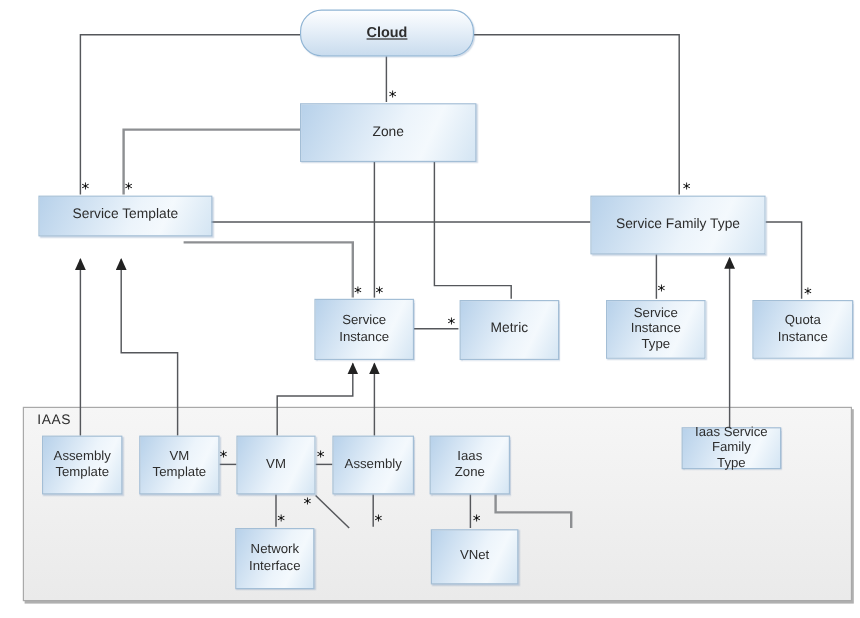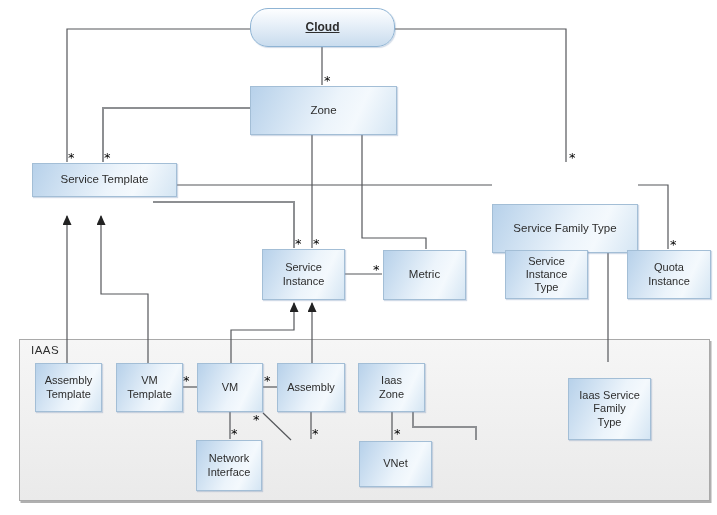--- a/index.html
+++ b/index.html
@@ -101,21 +101,21 @@
   <div id="node-layer">
       <div class="node stadium bold lg" style="left: 250px; top: 8px; width: 145px; height: 39px;">
         <span class="node-label">Cloud</span>
       </div>
       <div class="node lg" style="left: 250px; top: 86px; width: 147px; height: 49px;">
         <span class="node-label">Zone</span>
       </div>
       <div class="node lg" style="left: 8px; top: 163px; width: 145px; height: 34px; margin-left: 24px;">
         <span class="node-label">Service Template</span>
       </div>
-      <div class="node lg" style="left: 492px; top: 163px; width: 146px; height: 49px; margin-top: 41px;">
+      <div class="node lg" style="left: 492px; top: 163px; width: 146px; height: 49px;">
         <span class="node-label">Service Family Type</span>
       </div>
       <div class="node" style="left: 262px; top: 249px; width: 83px; height: 51px;">
         <span class="node-label">Service
 Instance</span>
       </div>
       <div class="node lg" style="left: 383px; top: 250px; width: 83px; height: 50px;">
         <span class="node-label">Metric</span>
       </div>
       <div class="node" style="left: 505px; top: 250px; width: 83px; height: 49px;">
@@ -138,21 +138,21 @@
       <div class="node" style="left: 197px; top: 363px; width: 66px; height: 49px;">
         <span class="node-label">VM</span>
       </div>
       <div class="node" style="left: 277px; top: 363px; width: 68px; height: 49px;">
         <span class="node-label">Assembly</span>
       </div>
       <div class="node" style="left: 358px; top: 363px; width: 67px; height: 49px;">
         <span class="node-label">Iaas
 Zone</span>
       </div>
-      <div class="node" style="left: 568px; top: 378px; width: 83px; height: 62px;">
+      <div class="node" style="left: 568px; top: 356px; width: 83px; height: 35px;">
         <span class="node-label">Iaas Service
 Family
 Type</span>
       </div>
       <div class="node" style="left: 196px; top: 440px; width: 66px; height: 51px;">
         <span class="node-label">Network
 Interface</span>
       </div>
       <div class="node" style="left: 359px; top: 441px; width: 73px; height: 46px;">
         <span class="node-label">VNet</span>

